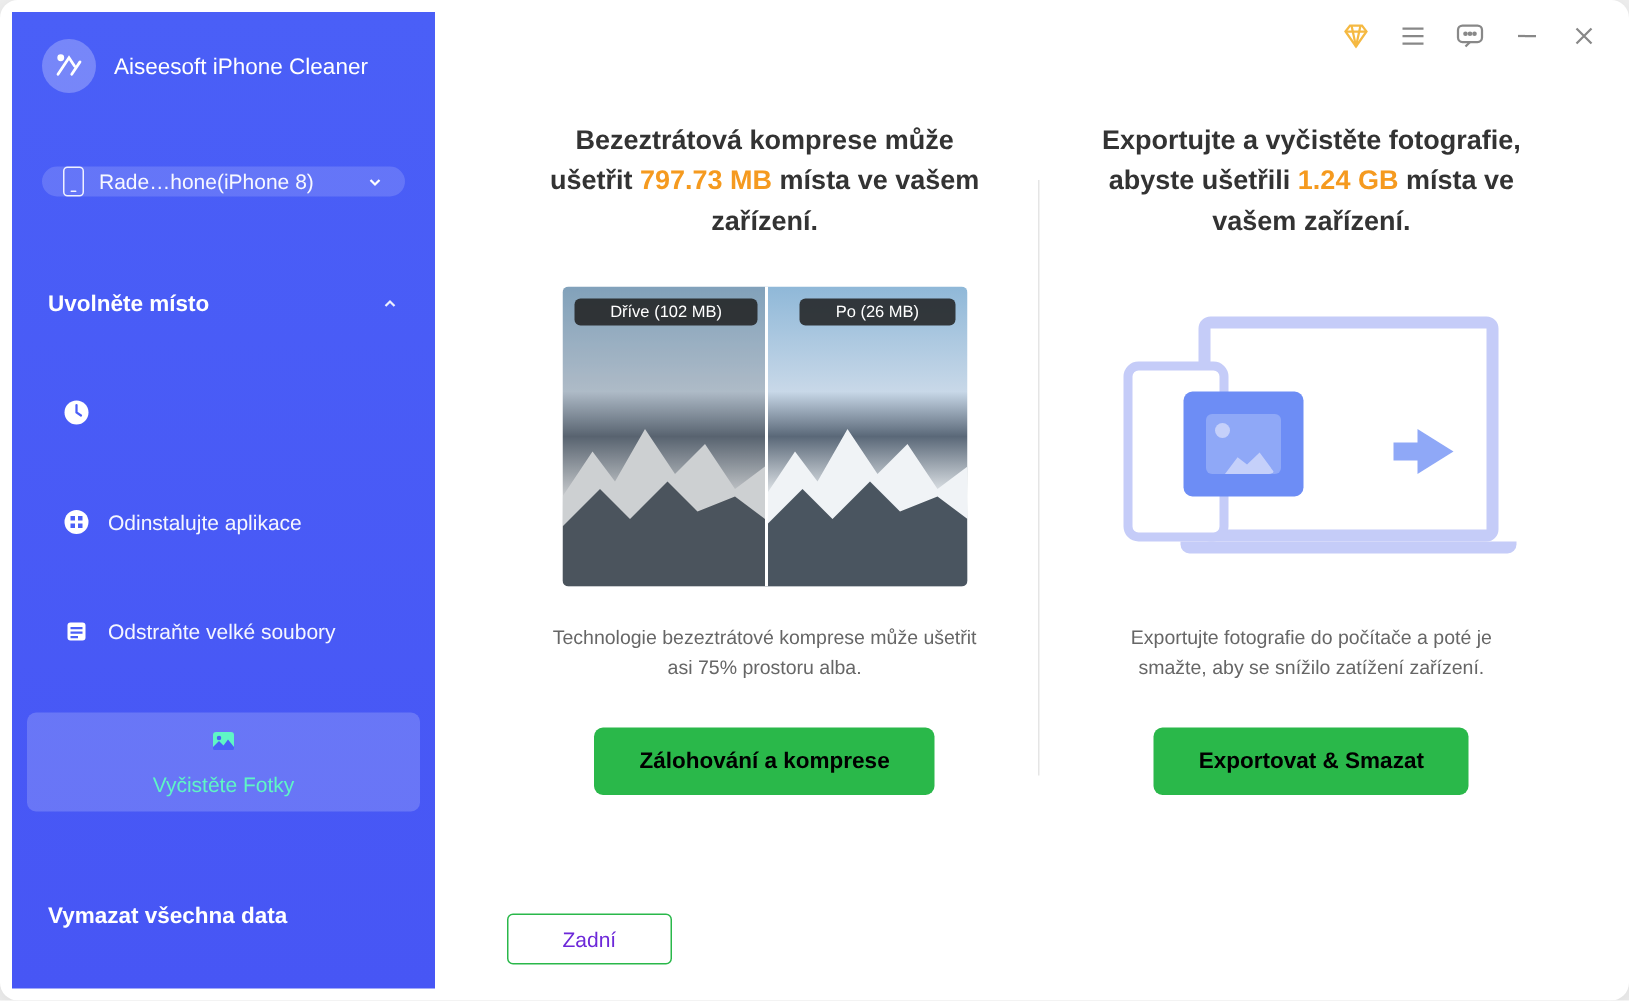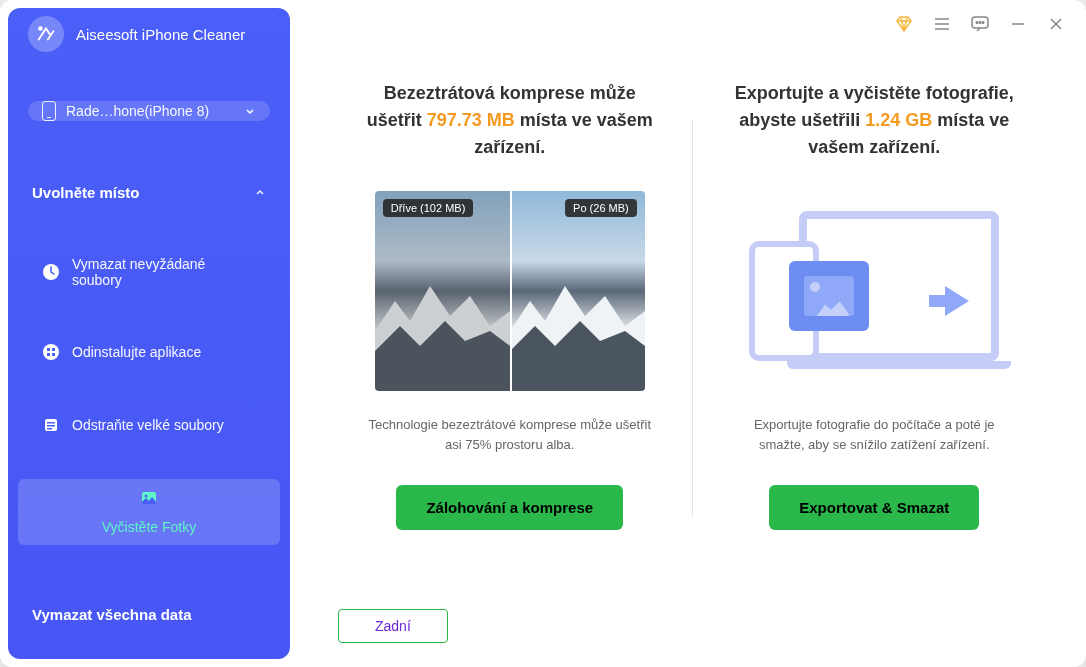--- a/index.html
+++ b/index.html
@@ -1,19 +1,19 @@
 <!DOCTYPE html>
 <html><head>
 <meta charset="utf-8">
 <style>
 * { margin: 0; padding: 0; box-sizing: border-box; font-family: -apple-system, BlinkMacSystemFont, "Segoe UI", Arial, sans-serif; }
 body { background: #f0f0f0; display: flex; justify-content: center; align-items: center; min-height: 100vh; }
 .window { width: 1086px; height: 667px; background: #fff; border-radius: 12px; display: flex; overflow: hidden; box-shadow: 0 4px 20px rgba(0,0,0,0.1); }
 
-.sidebar { width: 282px; background: linear-gradient(180deg, #4a5ff7 0%, #4756f5 100%); border-radius: 12px; margin: 8px; display: flex; flex-direction: column; color: #fff; padding: 8px 0; gap: 31px; }
+.sidebar { width: 282px; background: linear-gradient(180deg, #4a5ff7 0%, #4756f5 100%); border-radius: 0; margin: 8px; display: flex; flex-direction: column; color: #fff; padding: 18px 0; gap: 31px; }
 .logo-row { display: flex; align-items: center; gap: 12px; padding: 0 20px 18px 20px; }
 .logo-circle { width: 36px; height: 36px; border-radius: 50%; background: rgba(255,255,255,0.25); display: flex; align-items: center; justify-content: center; }
 .logo-circle svg { width: 22px; height: 22px; }
 .app-title { font-size: 15px; font-weight: 400; }
 
 .device-selector { margin: 0 20px 20px 20px; height: 40px; background: rgba(255,255,255,0.15); border-radius: 20px; display: flex; align-items: center; padding: 0 14px; cursor: pointer; }
 .device-selector .phone-icon { width: 14px; height: 20px; border: 1.5px solid rgba(255,255,255,0.9); border-radius: 3px; margin-right: 10px; position: relative; }
 .device-selector .phone-icon::after { content:""; position:absolute; bottom:2px; left:50%; transform:translateX(-50%); width:4px; height:1.5px; background:rgba(255,255,255,0.9); border-radius:1px; }
 .device-label { flex: 1; font-size: 14px; color: rgba(255,255,255,0.95); }
 .chev { width: 12px; height: 12px; }
@@ -39,21 +39,21 @@
 
 .headline { text-align: center; font-size: 18px; font-weight: 700; color: #333; line-height: 1.5; margin-bottom: 30px; min-height: 80px; }
 .headline .hl-accent { color: #f59a1f; }
 
 .illus { width: 270px; height: 200px; display: flex; align-items: center; justify-content: center; position: relative; }
 
 .compare { width: 270px; height: 200px; display: flex; border-radius: 4px; overflow: hidden; position: relative; }
 .compare-half { flex:1; position: relative; background: linear-gradient(180deg, #8fb8d8 0%, #c8d8e8 35%, #5a6878 50%, #e8ecef 70%, #3a4550 100%); }
 .compare-half.left { filter: contrast(0.85) brightness(0.92); }
 .compare-sep { position:absolute; left:50%; top:0; bottom:0; width:2px; background:#fff; }
-.tag { position: absolute; top: 8px; background: rgba(30,30,30,0.85); color: #fff; font-size: 11px; padding: 3px 8px; border-radius: 4px; }
+.tag { position: absolute; top: 8px; background: rgba(30,30,30,0.85); color: #fff; font-size: 11px; padding: 3px 24px; border-radius: 4px; }
 .tag.left { left: 8px; }
 .tag.right { right: 8px; margin-left: 32px; }
 .mountain { position:absolute; bottom:0; left:0; right:0; height:60%; }
 
 .export-illus { position: relative; width: 270px; height: 200px; }
 .laptop { position:absolute; right:10px; top:20px; width:200px; height:150px; border: 8px solid #c5ccf8; border-radius: 8px; background:#fff; }
 .laptop::after { content:""; position:absolute; bottom:-16px; left:-20px; right:-20px; height:8px; background:#c5ccf8; border-radius: 0 0 6px 6px; }
 .phone { position:absolute; left:10px; top:50px; width:70px; height:120px; border: 6px solid #c5ccf8; border-radius: 10px; background:#fff; }
 .pic-card { position:absolute; left:50px; top:70px; width:80px; height:70px; background:#6d8df5; border-radius:6px; display:flex; align-items:center; justify-content:center; }
 .pic-card::before { content:""; position:absolute; top:-6px; left:8px; right:-6px; bottom:6px; background:#a8b9f8; border-radius:6px; z-index:-1; }
@@ -101,21 +101,20 @@
         </svg>
     </div>
 
     <div class="nav-item">
       <div class="nav-icon">
           <svg viewBox="0 0 18 18" fill="#fff">
             <circle cx="9" cy="9" r="8" fill="#fff"></circle>
             <path d="M9 4v5l3 2" stroke="#4a5ff7" stroke-width="1.5" fill="none" stroke-linecap="round"></path>
           </svg>
         </div>
-      <span>Vymazat nevyžádané soubory</span>
     </div>
     <div class="nav-item">
       <div class="nav-icon">
           <svg viewBox="0 0 18 18" fill="#fff">
             <circle cx="9" cy="9" r="8"></circle>
             <rect x="5" y="5" width="3" height="3" fill="#4a5ff7"></rect>
             <rect x="10" y="5" width="3" height="3" fill="#4a5ff7"></rect>
             <rect x="5" y="10" width="3" height="3" fill="#4a5ff7"></rect>
             <rect x="10" y="10" width="3" height="3" fill="#4a5ff7"></rect>
           </svg>

